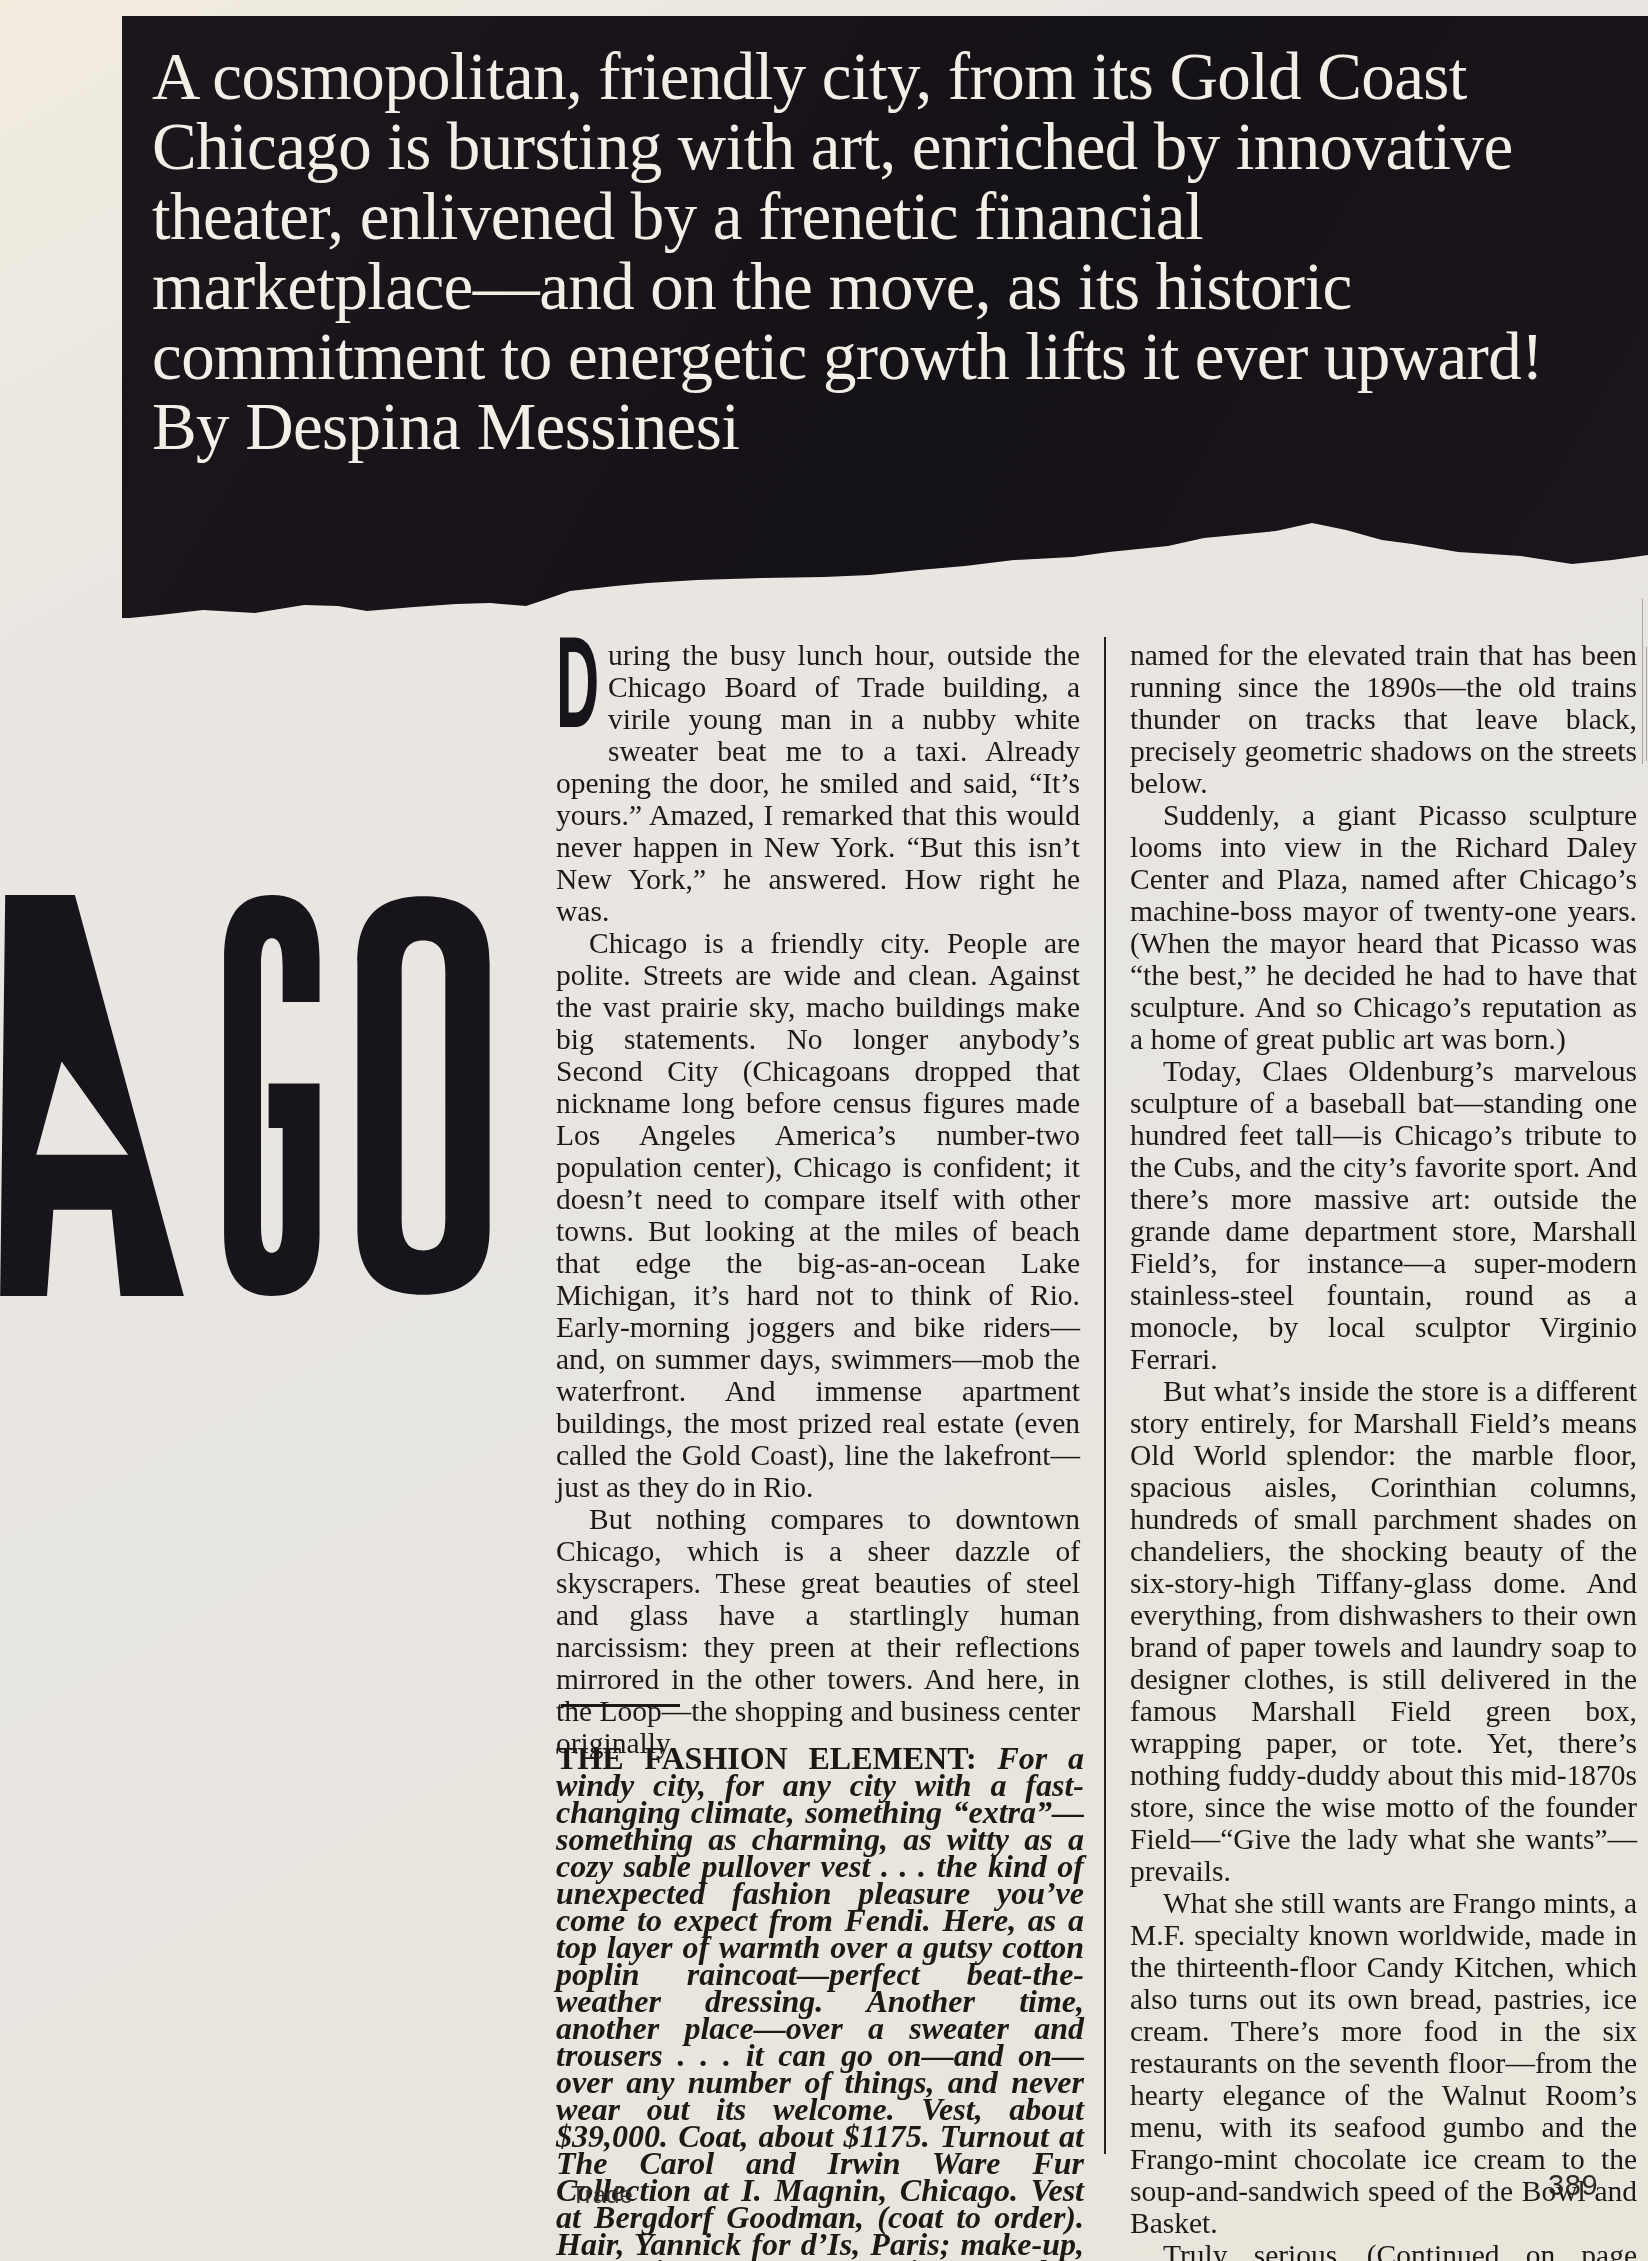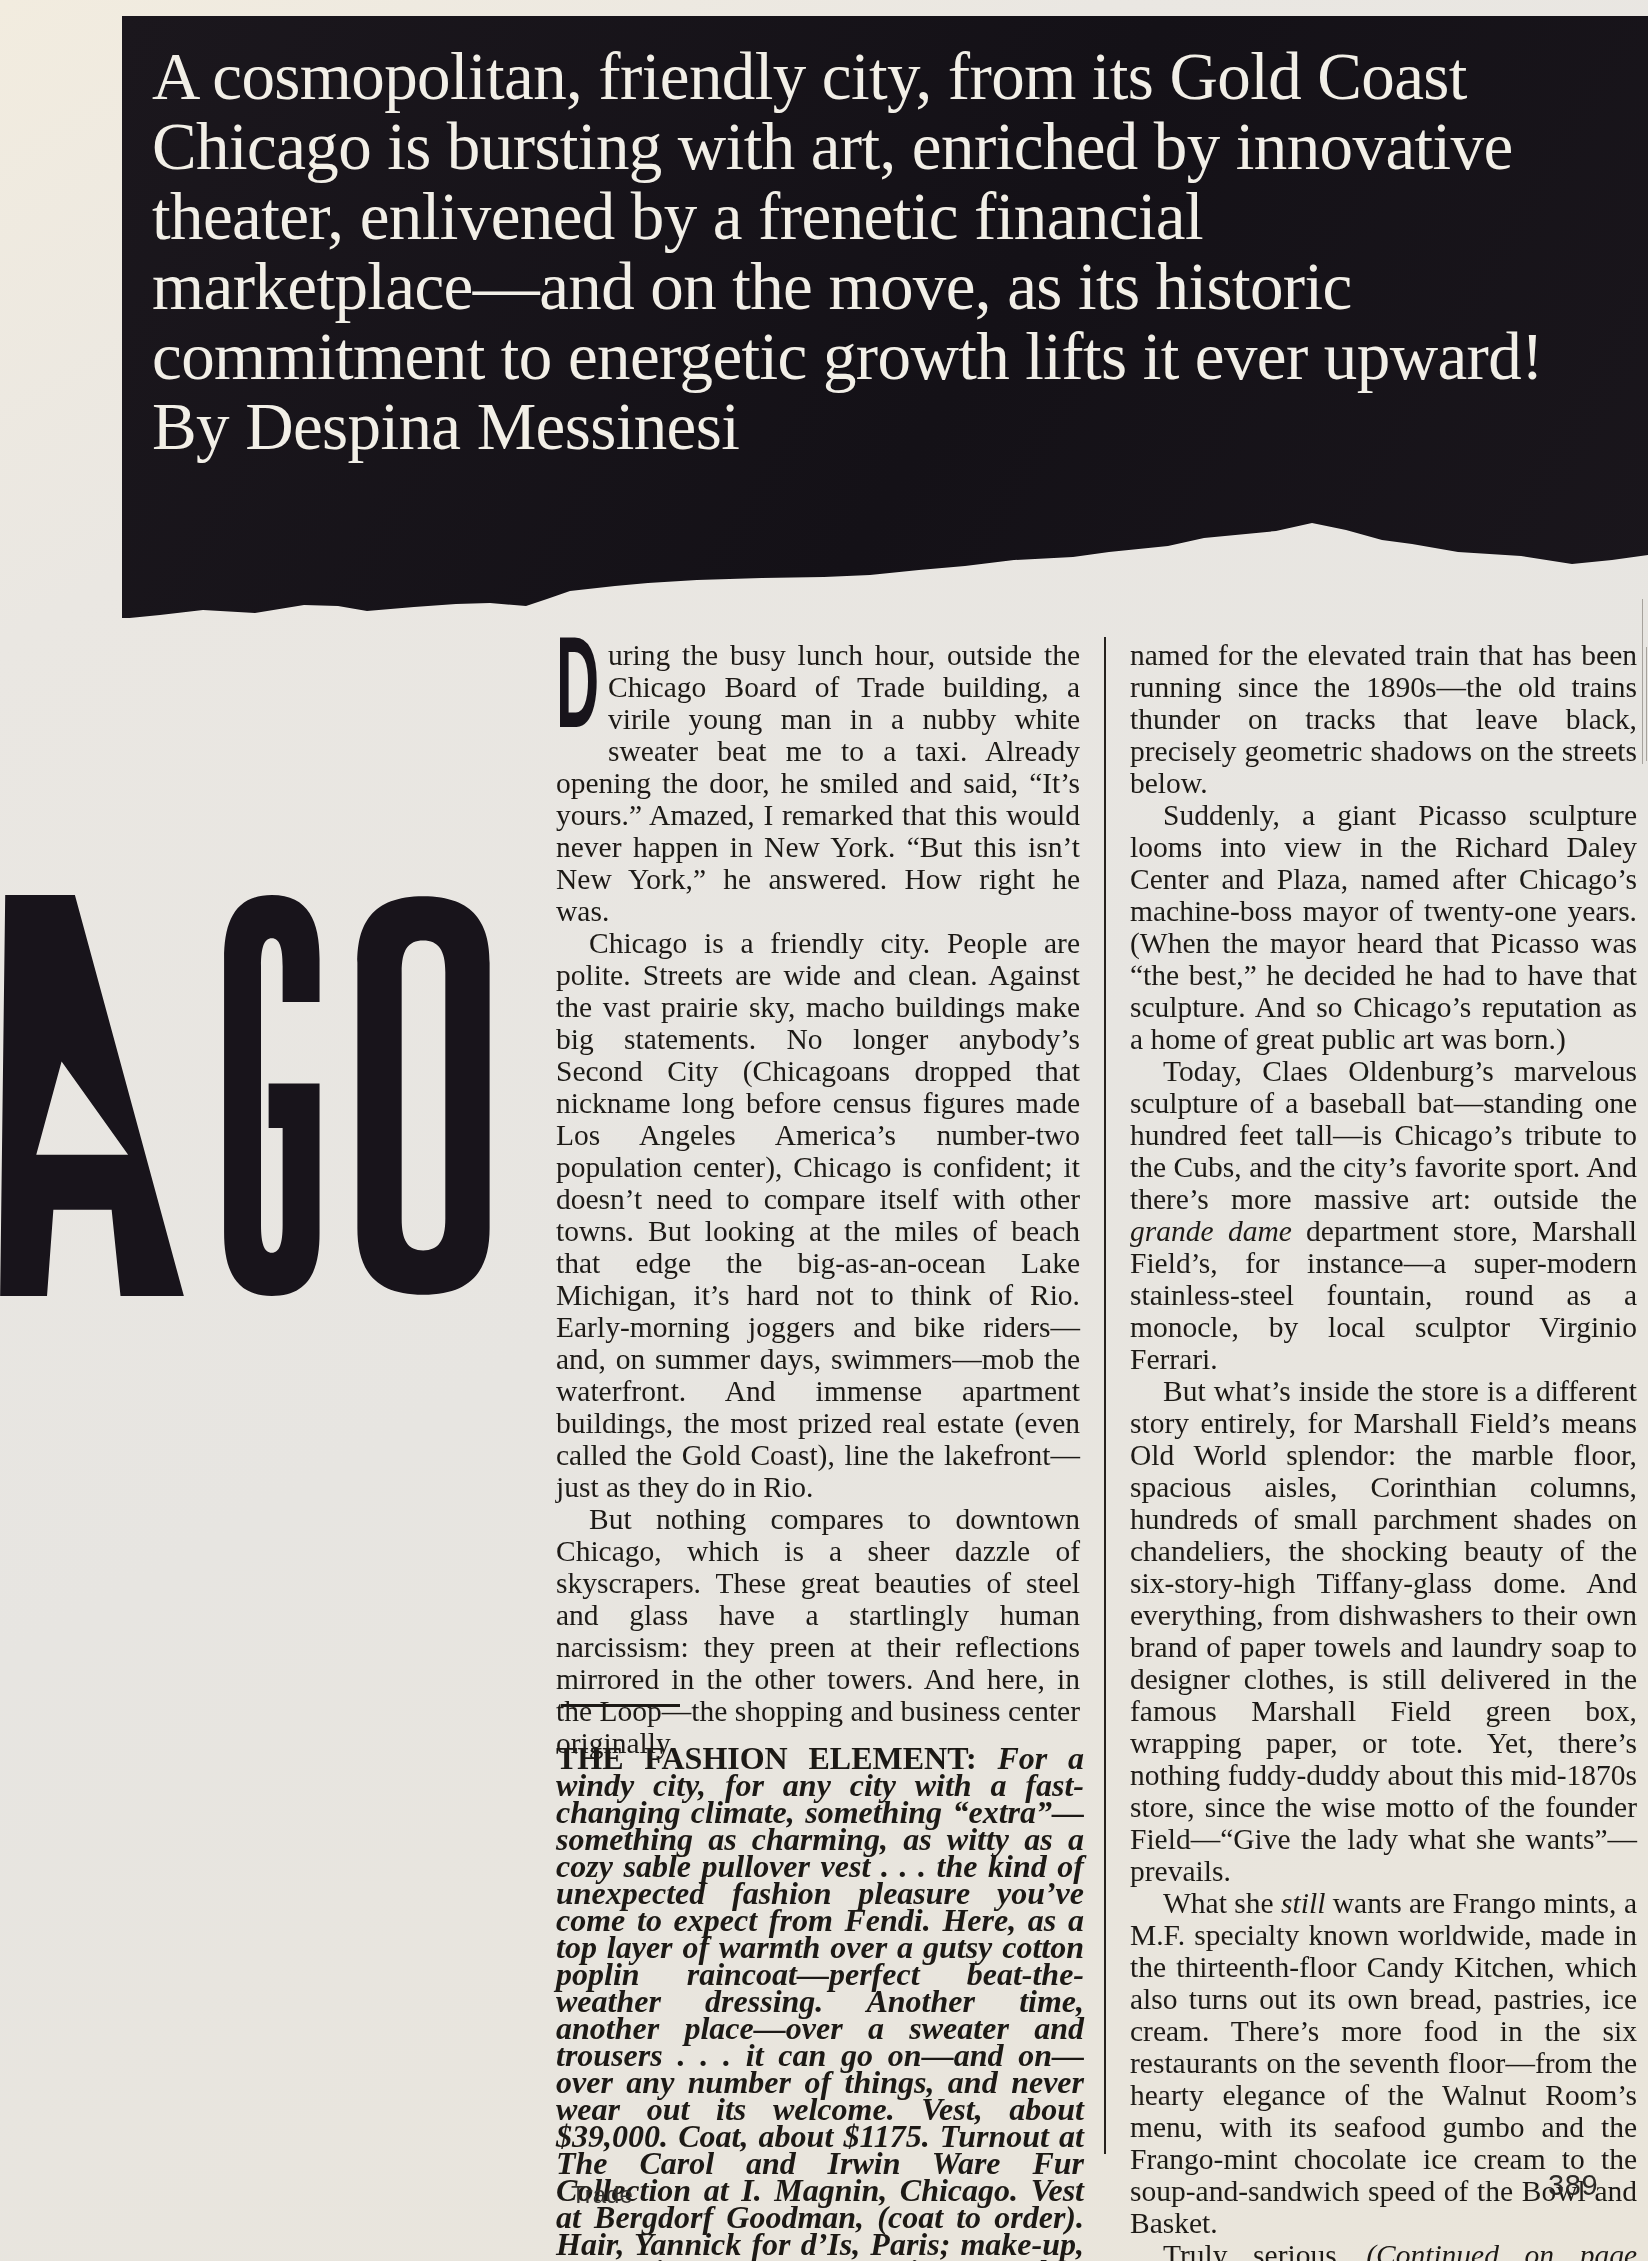--- a/index.html
+++ b/index.html
@@ -38,21 +38,21 @@
   .glyph{fill:#18141b;}
   
   .bodytext{
     font-size:29.5px;line-height:32px;color:#1d1a16;
     text-align:justify;
   }
   .col1{position:absolute;left:556px;top:639px;width:524px;height:1053px;}
   .col2{position:absolute;left:1130px;top:639px;width:507px;height:1535px;}
   .para{margin:0;}
   .para.indent{text-indent:33px;}
-  .seg-i{font-style:italic;}
+  .seg-i{}
   .seg-up{font-style:normal;}
   .dropcap{float:left;width:42px;height:94px;margin:3.8px 10px 0 0;position:relative;}
   .dropcap span{
     position:absolute;left:0;top:-23.5px;
     font-family:"Liberation Sans",sans-serif;font-weight:700;font-size:61px;line-height:1;
     transform:scale(0.98,2.12);transform-origin:0 0;color:#18141b;
   }
   .col-divider{position:absolute;left:1104px;top:637px;width:1.9px;height:1517px;background:#26221e;}
   .col1-rule{position:absolute;left:561px;top:1704px;width:119px;height:3.2px;background:#1c1915;}
   

